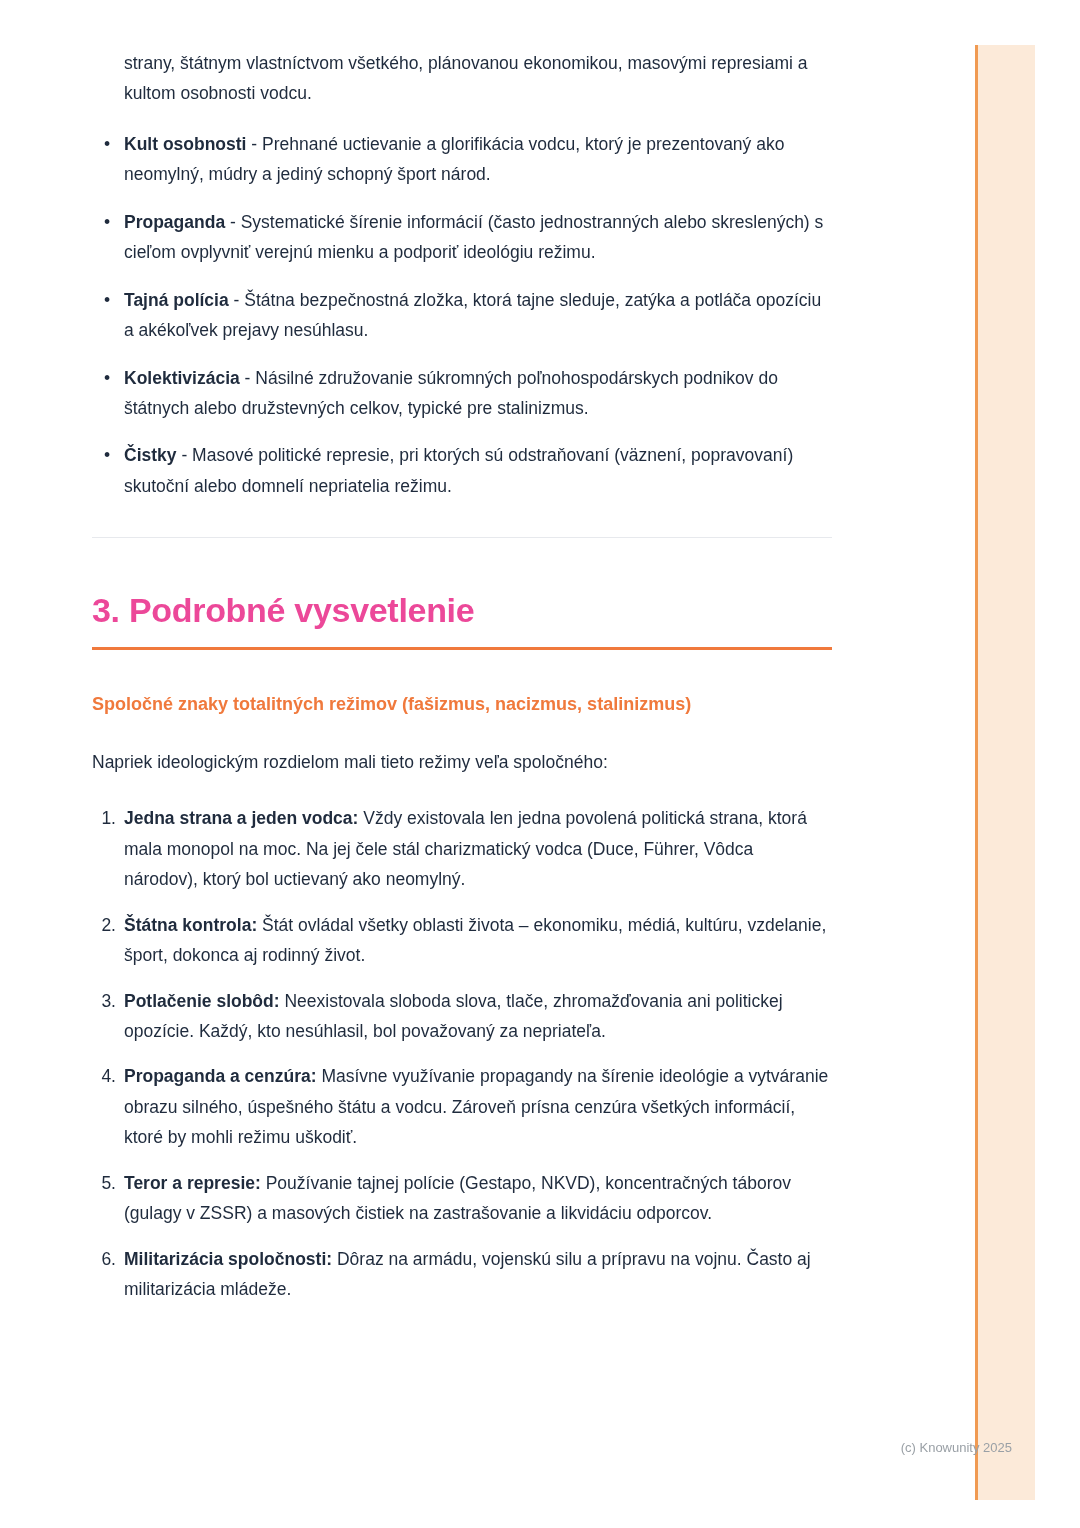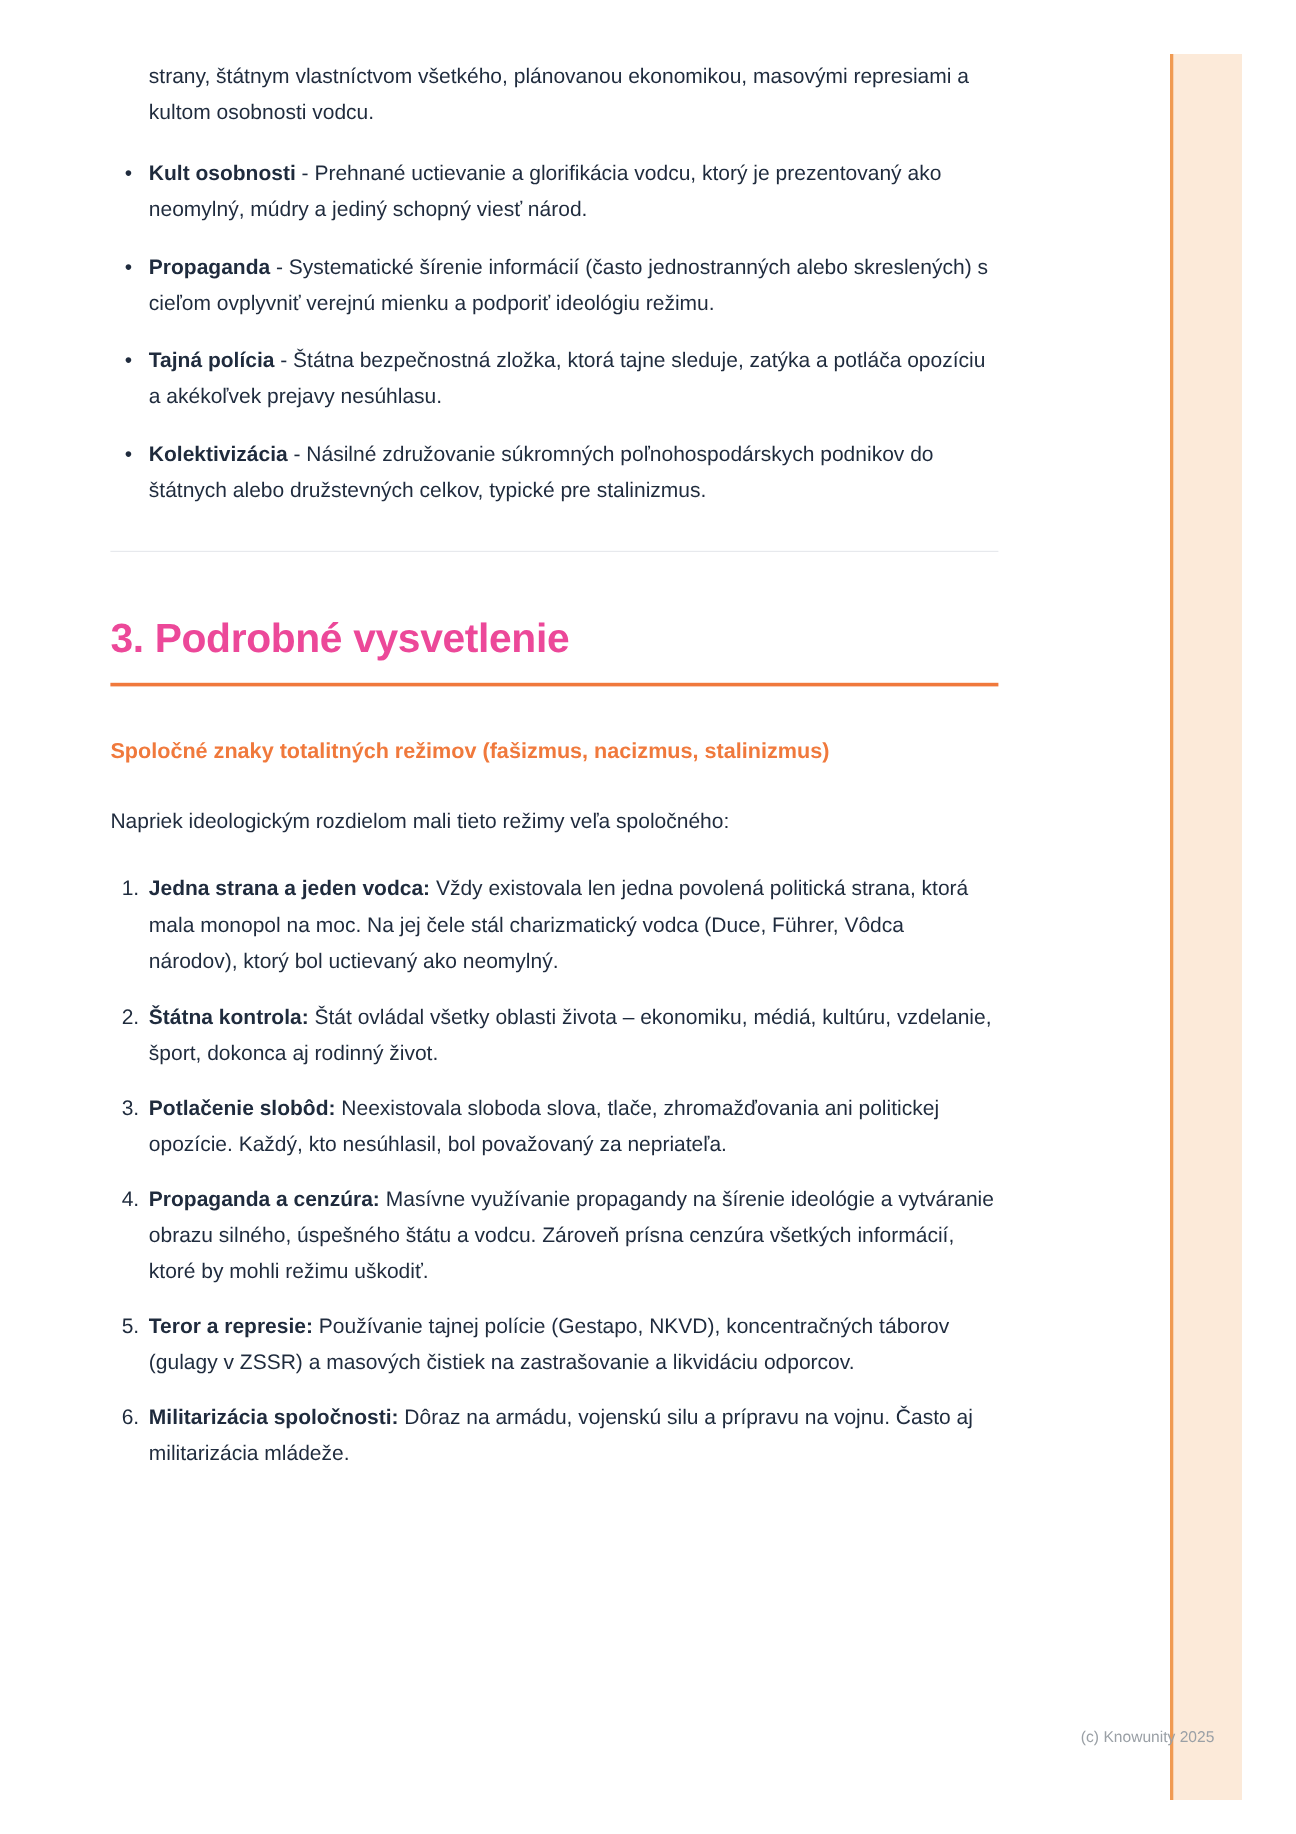--- a/index.html
+++ b/index.html
@@ -122,30 +122,33 @@
 
   <div class="edge-line"></div>
   <div class="edge-band"></div>
 
   <div class="content">
 
     <p class="continuation">strany, štátnym vlastníctvom všetkého, plánovanou ekonomikou, masovými represiami a kultom osobnosti vodcu.</p>
 
     <ul class="defs">
       <li>
-        <span class="term">Kult osobnosti</span><span> - Prehnané uctievanie a glorifikácia vodcu, ktorý je prezentovaný ako neomylný, múdry a jediný schopný viesť národ.</span>
+        <span class="term">Kult osobnosti</span><span> - Prehnané uctievanie a glorifikácia vodcu, ktorý je prezentovaný ako neomylný, múdry a jediný schopný šport národ.</span>
       </li>
       <li>
         <span class="term">Propaganda</span><span> - Systematické šírenie informácií (často jednostranných alebo skreslených) s cieľom ovplyvniť verejnú mienku a podporiť ideológiu režimu.</span>
       </li>
       <li>
         <span class="term">Tajná polícia</span><span> - Štátna bezpečnostná zložka, ktorá tajne sleduje, zatýka a potláča opozíciu a akékoľvek prejavy nesúhlasu.</span>
       </li>
       <li>
         <span class="term">Kolektivizácia</span><span> - Násilné združovanie súkromných poľnohospodárskych podnikov do štátnych alebo družstevných celkov, typické pre stalinizmus.</span>
+      </li>
+      <li>
+        <span class="term">Čistky</span><span> - Masové politické represie, pri ktorých sú odstraňovaní (väznení, popravovaní) skutoční alebo domnelí nepriatelia režimu.</span>
       </li>
     </ul>
 
     <hr class="divider">
 
     <h1 class="section">3. Podrobné vysvetlenie</h1>
     <div class="section-rule"></div>
 
     <h2 class="subsection">Spoločné znaky totalitných režimov (fašizmus, nacizmus, stalinizmus)</h2>
 

